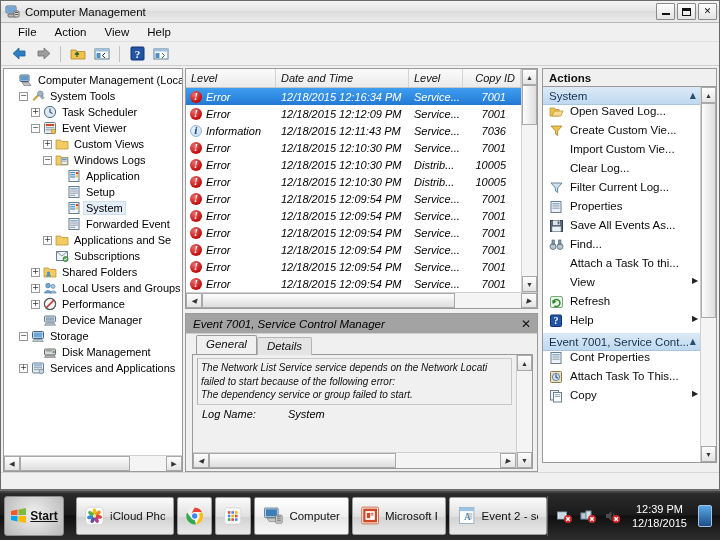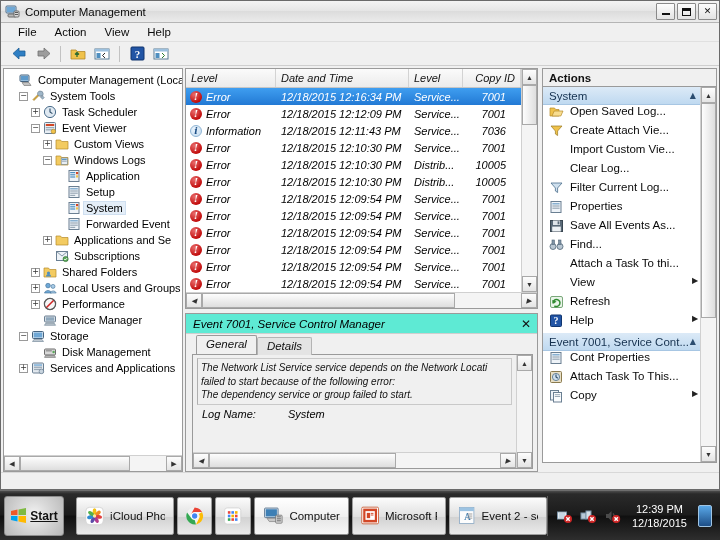--- a/index.html
+++ b/index.html
@@ -109,21 +109,21 @@
   .sb-thumb { height:40px; background:linear-gradient(to right,#fdfdfd,#dedede); border:1px solid #a9a9a9; cursor:pointer;}
   .hsb { height:16px; flex:0 0 16px; display:flex; background:#f0f0f0; border-top:1px solid #d0d0d0;}
   .sb-btn-h { width:16px; flex:0 0 16px; background:linear-gradient(to bottom,#fdfdfd,#e4e4e4); border:1px solid #a9a9a9;
               display:flex; align-items:center; justify-content:center; font-size:7px; color:#333; cursor:pointer;}
   .hthumb { width:62%; background:linear-gradient(to bottom,#fdfdfd,#dedede); border:1px solid #a9a9a9; cursor:pointer;}
   .htrack { flex:1; background:#f4f4f4; }
 
   
   .detail { flex:1; border:1px solid #9a9a9a; background:#f0f0f0; margin-top:4px; display:flex; flex-direction:column; min-height:0;}
   .d-title { height:20px; flex:0 0 20px; display:flex; align-items:center; padding:0 4px 0 7px; font-size:11.5px;
-             background:#5eead4; border-bottom:1px solid #cfcfcf; }
+             background:#a3a3a3; border-bottom:1px solid #cfcfcf; }
   .d-title span:first-child { flex:1; }
   .d-close { width:14px; height:14px; display:flex; align-items:center; justify-content:center; cursor:pointer;
              font-size:12px; font-family:"DejaVu Sans",sans-serif; color:#111; }
   .tabs { height:20px; flex:0 0 20px; display:flex; align-items:flex-end; padding-left:10px; gap:0px;}
   .tab { padding:2px 9px 3px; font-size:11.5px; border:1px solid #b4b4b4; border-bottom:none;
          background:#e4e4e4; border-radius:2px 2px 0 0; cursor:pointer; color:#111; position:relative; top:1px;}
   .tab.active { background:#f0f0f0; border-color:#9a9a9a; padding-bottom:4px; top:0; z-index:2;}
   .d-body { flex:1; margin:0 4px 2px 6px; border:1px solid #9a9a9a; background:#f0f0f0; display:flex; min-height:0;}
   .d-text-wrap { flex:1; display:flex; flex-direction:column; min-width:0; }
   .d-text { flex:1; background:#f0f0f0; padding:3px 4px 0 4px; overflow:hidden; min-height:0;}
@@ -644,21 +644,21 @@
                     <path d="M1 3 h4.5 l1.2 1.5 H10 V11 H1 Z" fill="#f0c24b" stroke="#b4892a" stroke-width="0.7"></path>
                     <path d="M3 11 L5.2 6 H14 L11.8 11 Z" fill="#f8dd90" stroke="#b4892a" stroke-width="0.7"></path>
                   </svg></span>
                 <span class="act-label">Open Saved Log...</span>
                 <span class="arrow-r"></span>
               </div>
               <div class="act-row">
                 <span class="aicon"><svg width="15" height="14" viewBox="0 0 15 14">
                     <path d="M2 2 H13 L8.6 7 V11.5 L6.4 10 V7 Z" fill="#f0c24b" stroke="#9a7a22" stroke-width="0.7"></path>
                   </svg></span>
-                <span class="act-label">Create Attach Vie...</span>
+                <span class="act-label">Create Custom Vie...</span>
                 <span class="arrow-r"></span>
               </div>
               <div class="act-row">
                 <span class="aicon"></span>
                 <span class="act-label">Import Custom Vie...</span>
                 <span class="arrow-r"></span>
               </div>
               <div class="act-row">
                 <span class="aicon"></span>
                 <span class="act-label">Clear Log...</span>

